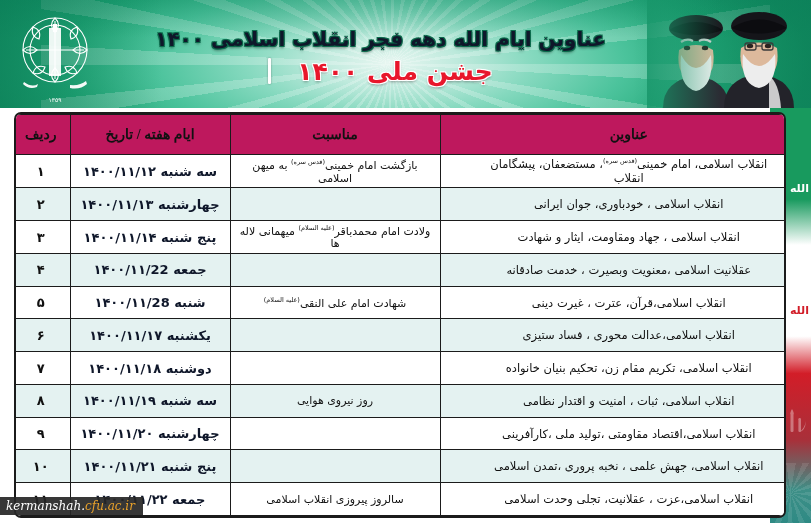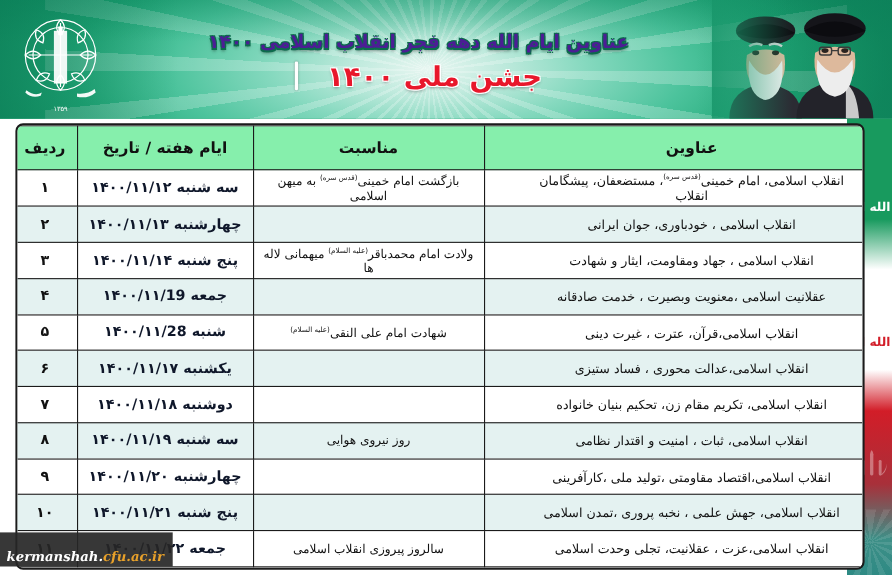--- a/index.html
+++ b/index.html
@@ -115,23 +115,23 @@
     height: 92px;
     z-index: 5;
     display: flex;
     flex-direction: column;
     justify-content: center;
     align-items: center;
     gap: 6px;
   }
   .title-line1 {
     font-family: "DejaVu Sans", sans-serif;
-    font-size: 17px;
-    font-weight: bold;
-    color: #4c1d95;
+    font-size: 20px;
+    font-weight: bold;
+    color: #0f172a;
     letter-spacing: 1px;
     white-space: nowrap;
     text-shadow:
       1px 1px 0 #0c6b4c, -1px 1px 0 #0c6b4c, 1px -1px 0 #0c6b4c, -1px -1px 0 #0c6b4c,
       0 2px 3px rgba(0,0,0,0.45);
   }
   .title-line2 {
     display: flex;
     flex-direction: row;
     align-items: center;
@@ -236,26 +236,27 @@
     text-align: center;
     vertical-align: middle;
     padding: 2px 4px;
   }
   table#schedule th:first-child,
   table#schedule td:first-child { border-right: none; padding-left: 37px; }
   table#schedule th:last-child,
   table#schedule td:last-child { border-left: none; }
 
   thead th {
-    background: #86efac;
+    background: #be185d;
     color: #111111;
     font-size: 14px;
     font-weight: bold;
     height: 40px;
     letter-spacing: 0.5px;
+    font-family: Liberation Serif, serif;
   }
 
   col.c-row   { width: 58px;  }
   col.c-date  { width: 160px; }
   col.c-occ   { width: 210px; }
   col.c-title { width: 344px; }
 
   tbody tr { height: 32.4px; }
   tbody tr:nth-child(even) { background: #e4f2f1; }
   tbody tr:nth-child(odd)  { background: #ffffff; }
@@ -287,25 +288,25 @@
     margin-top: 48px;
   }
 
   
   #watermark {
     position: absolute;
     left: 0;
     bottom: 8px;
     z-index: 8;
     background: rgba(38,38,38,0.92);
-    padding: 15px 8px 2px 6px;
+    padding: 2px 8px 2px 6px;
     direction: ltr;
     font-family: "DejaVu Serif", serif;
     font-size: 12px;
-    font-weight: bold;
+    font-weight: normal;
     font-style: italic;
     white-space: nowrap;
   }
   .wm-a { color: #ffffff; }
   .wm-b { color: #e8a12a; }
 </style>
 </head>
 <body>
 
 <div id="poster">
@@ -431,21 +432,21 @@
           </tr>
           <tr>
             <td class="cell-title">انقلاب اسلامی ، جهاد ومقاومت، ایثار و شهادت</td>
             <td class="cell-occ">ولادت امام محمدباقر<span class="hon">(علیه السلام)</span> میهمانی لاله ها</td>
             <td class="cell-date">پنج شنبه ۱۴۰۰/۱۱/۱۴</td>
             <td class="cell-row">۳</td>
           </tr>
           <tr>
             <td class="cell-title">عقلانیت اسلامی ،معنویت وبصیرت ، خدمت صادقانه</td>
             <td class="cell-occ"></td>
-            <td class="cell-date">جمعه  ۱۴۰۰/۱۱/19</td>
+            <td class="cell-date">جمعه  ۱۴۰۰/۱۱/22</td>
             <td class="cell-row">۴</td>
           </tr>
           <tr>
             <td class="cell-title">انقلاب اسلامی،قرآن، عترت ، غیرت دینی</td>
             <td class="cell-occ">شهادت امام علی النقی<span class="hon">(علیه السلام)</span></td>
             <td class="cell-date">شنبه  ۱۴۰۰/۱۱/28</td>
             <td class="cell-row">۵</td>
           </tr>
           <tr>
             <td class="cell-title">انقلاب اسلامی،عدالت محوری ، فساد ستیزی</td>

